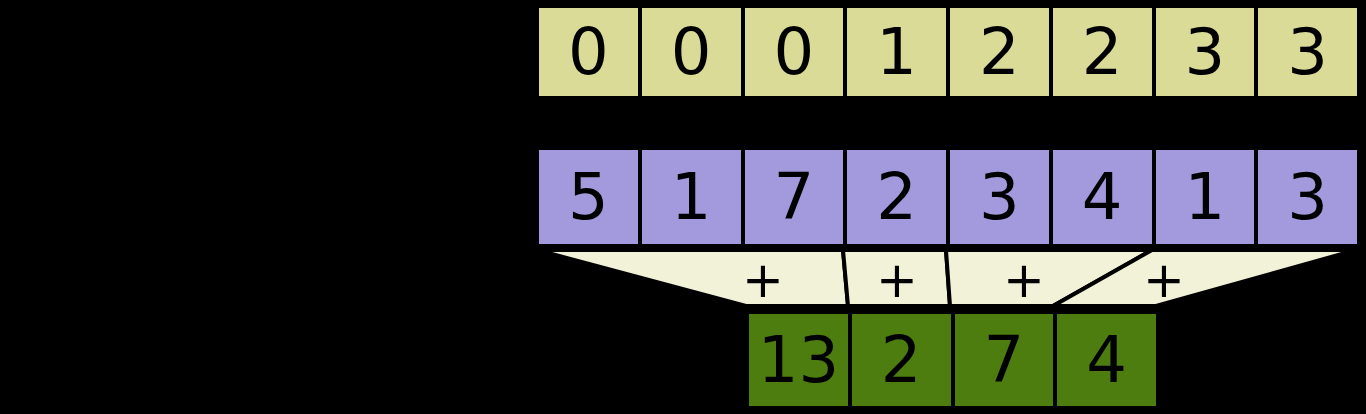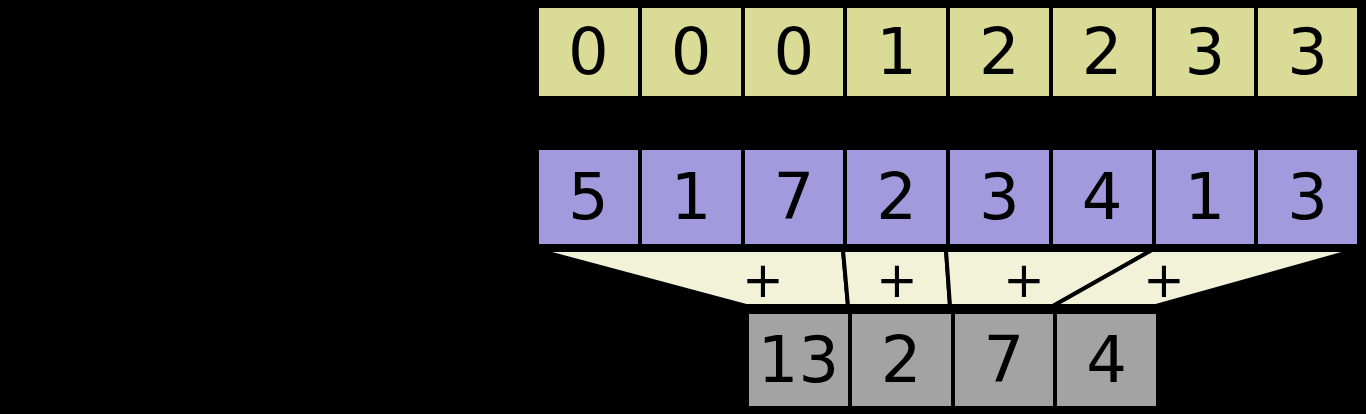--- a/index.html
+++ b/index.html
@@ -30,21 +30,21 @@
     width: 98.75px;
     display: flex;
     align-items: center;
     justify-content: center;
     font-size: 64px;
     line-height: 1;
     color: #000000;
   }
   .row-keys   .cell { height: 88px; background: #d9db97; }
   .row-values .cell { height: 94px; background: #a39ade; }
-  .row-sums   .cell { height: 92px; background: #a3a3a3; text-align: center; }
+  .row-sums   .cell { height: 92px; background: #4d7c0f; text-align: center; }
   .funnel-svg {
     position: absolute;
     left: 0;
     top: 0;
   }
   .funnel-svg polygon {
     fill: #f2f2d9;
     stroke: #000000;
     stroke-width: 4;
     stroke-linejoin: miter;

